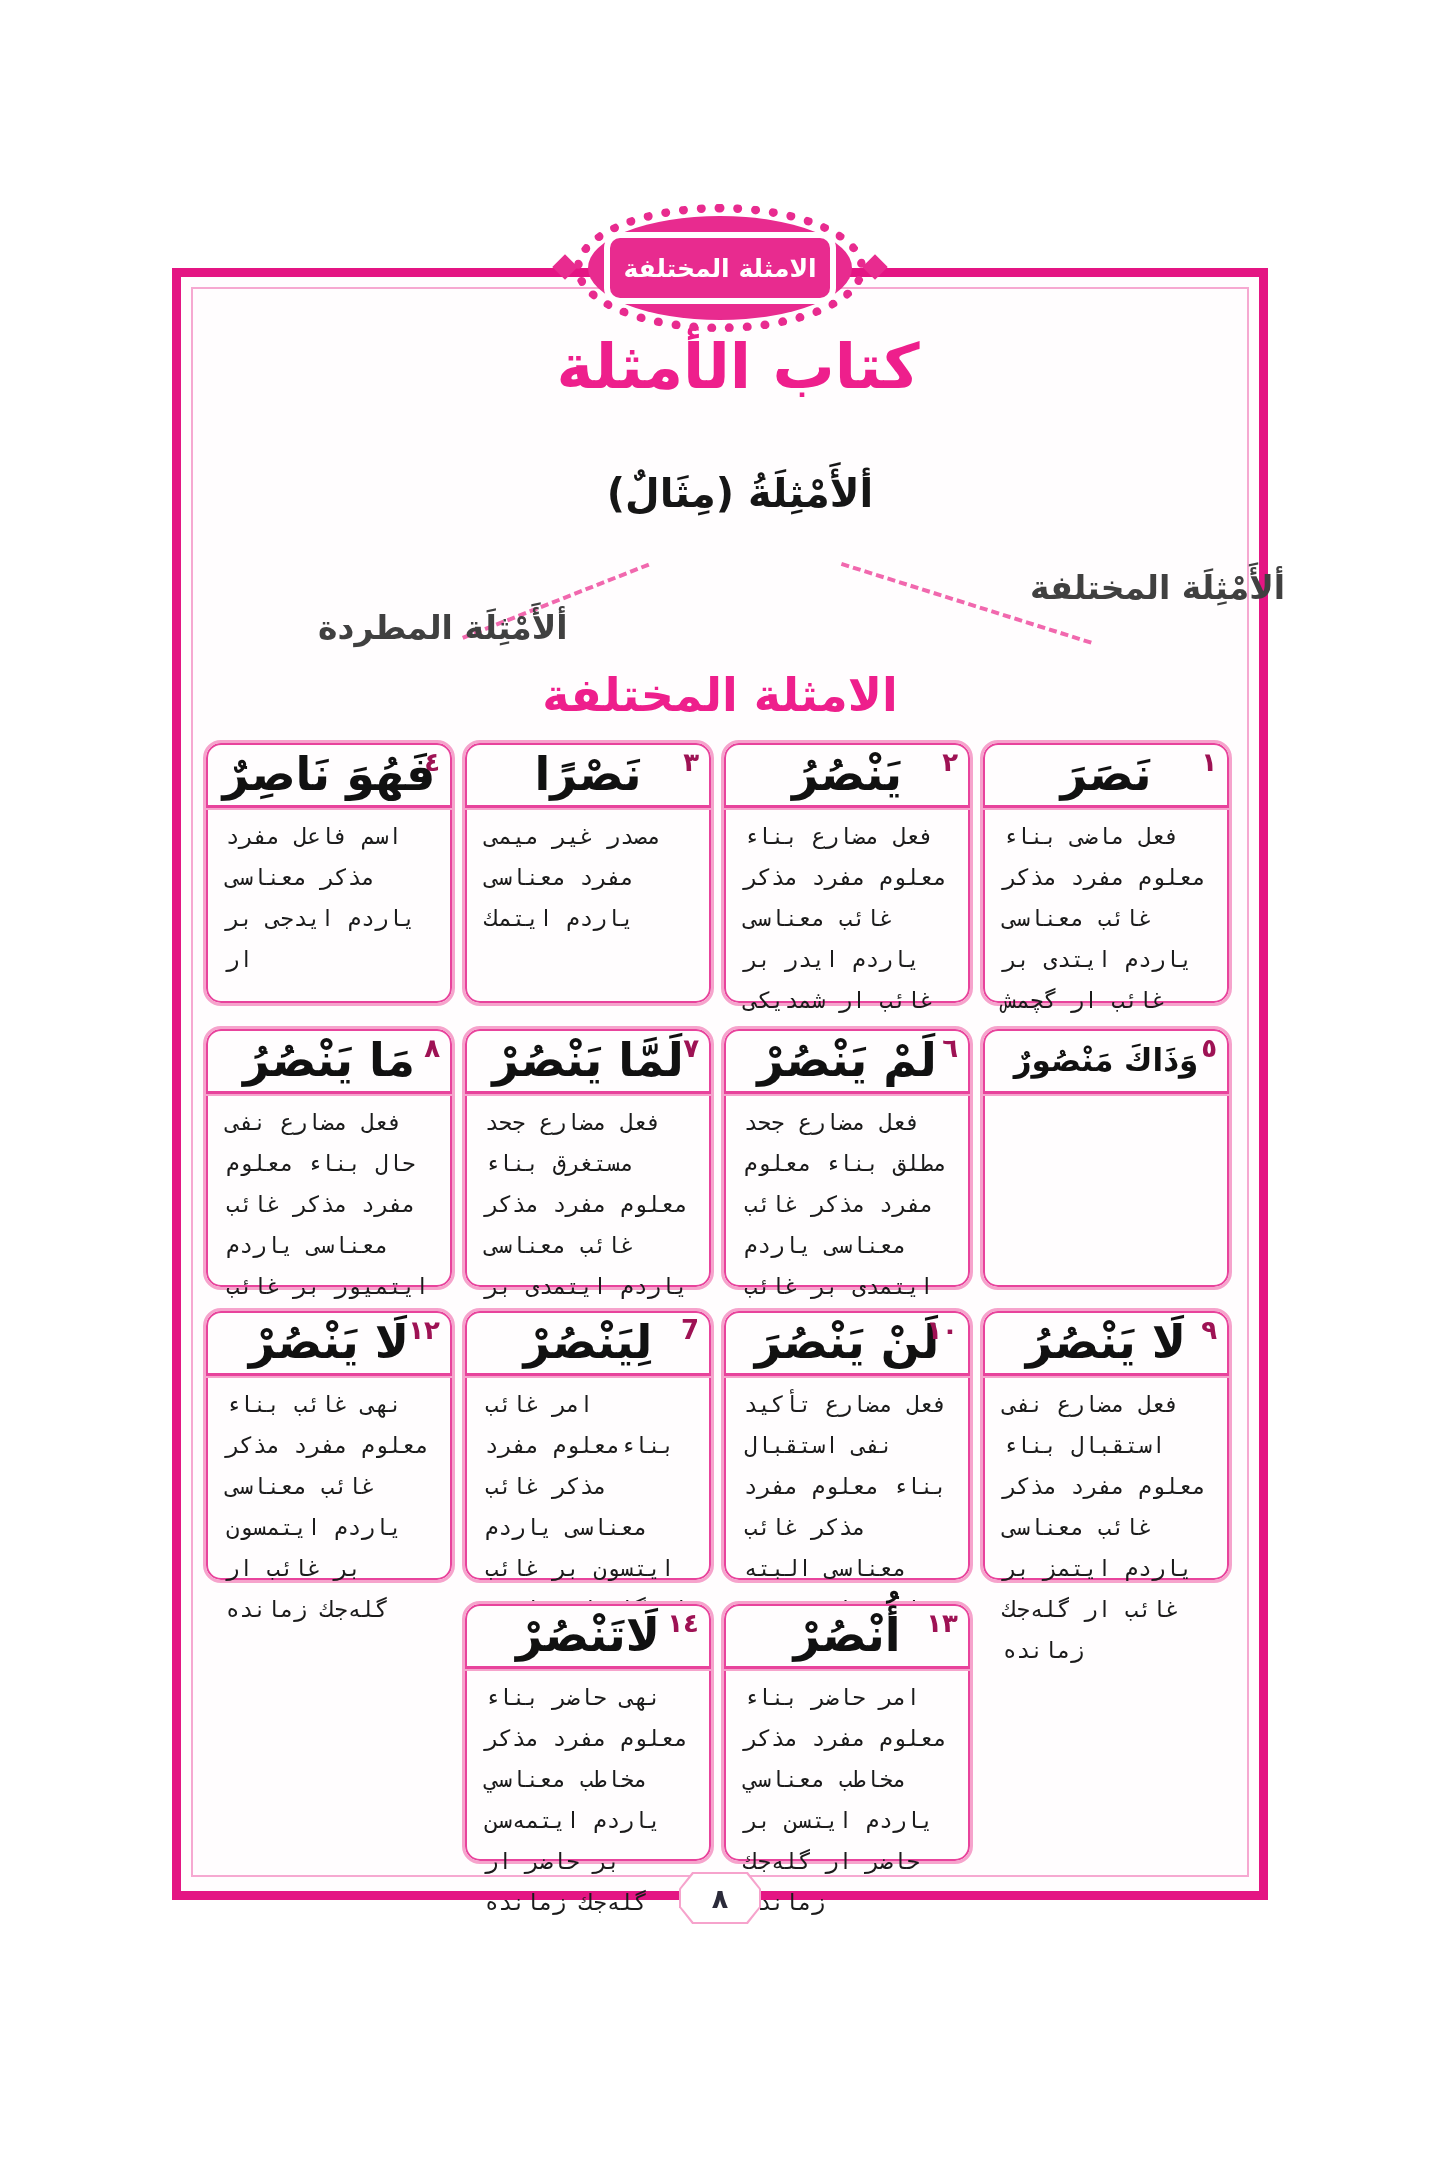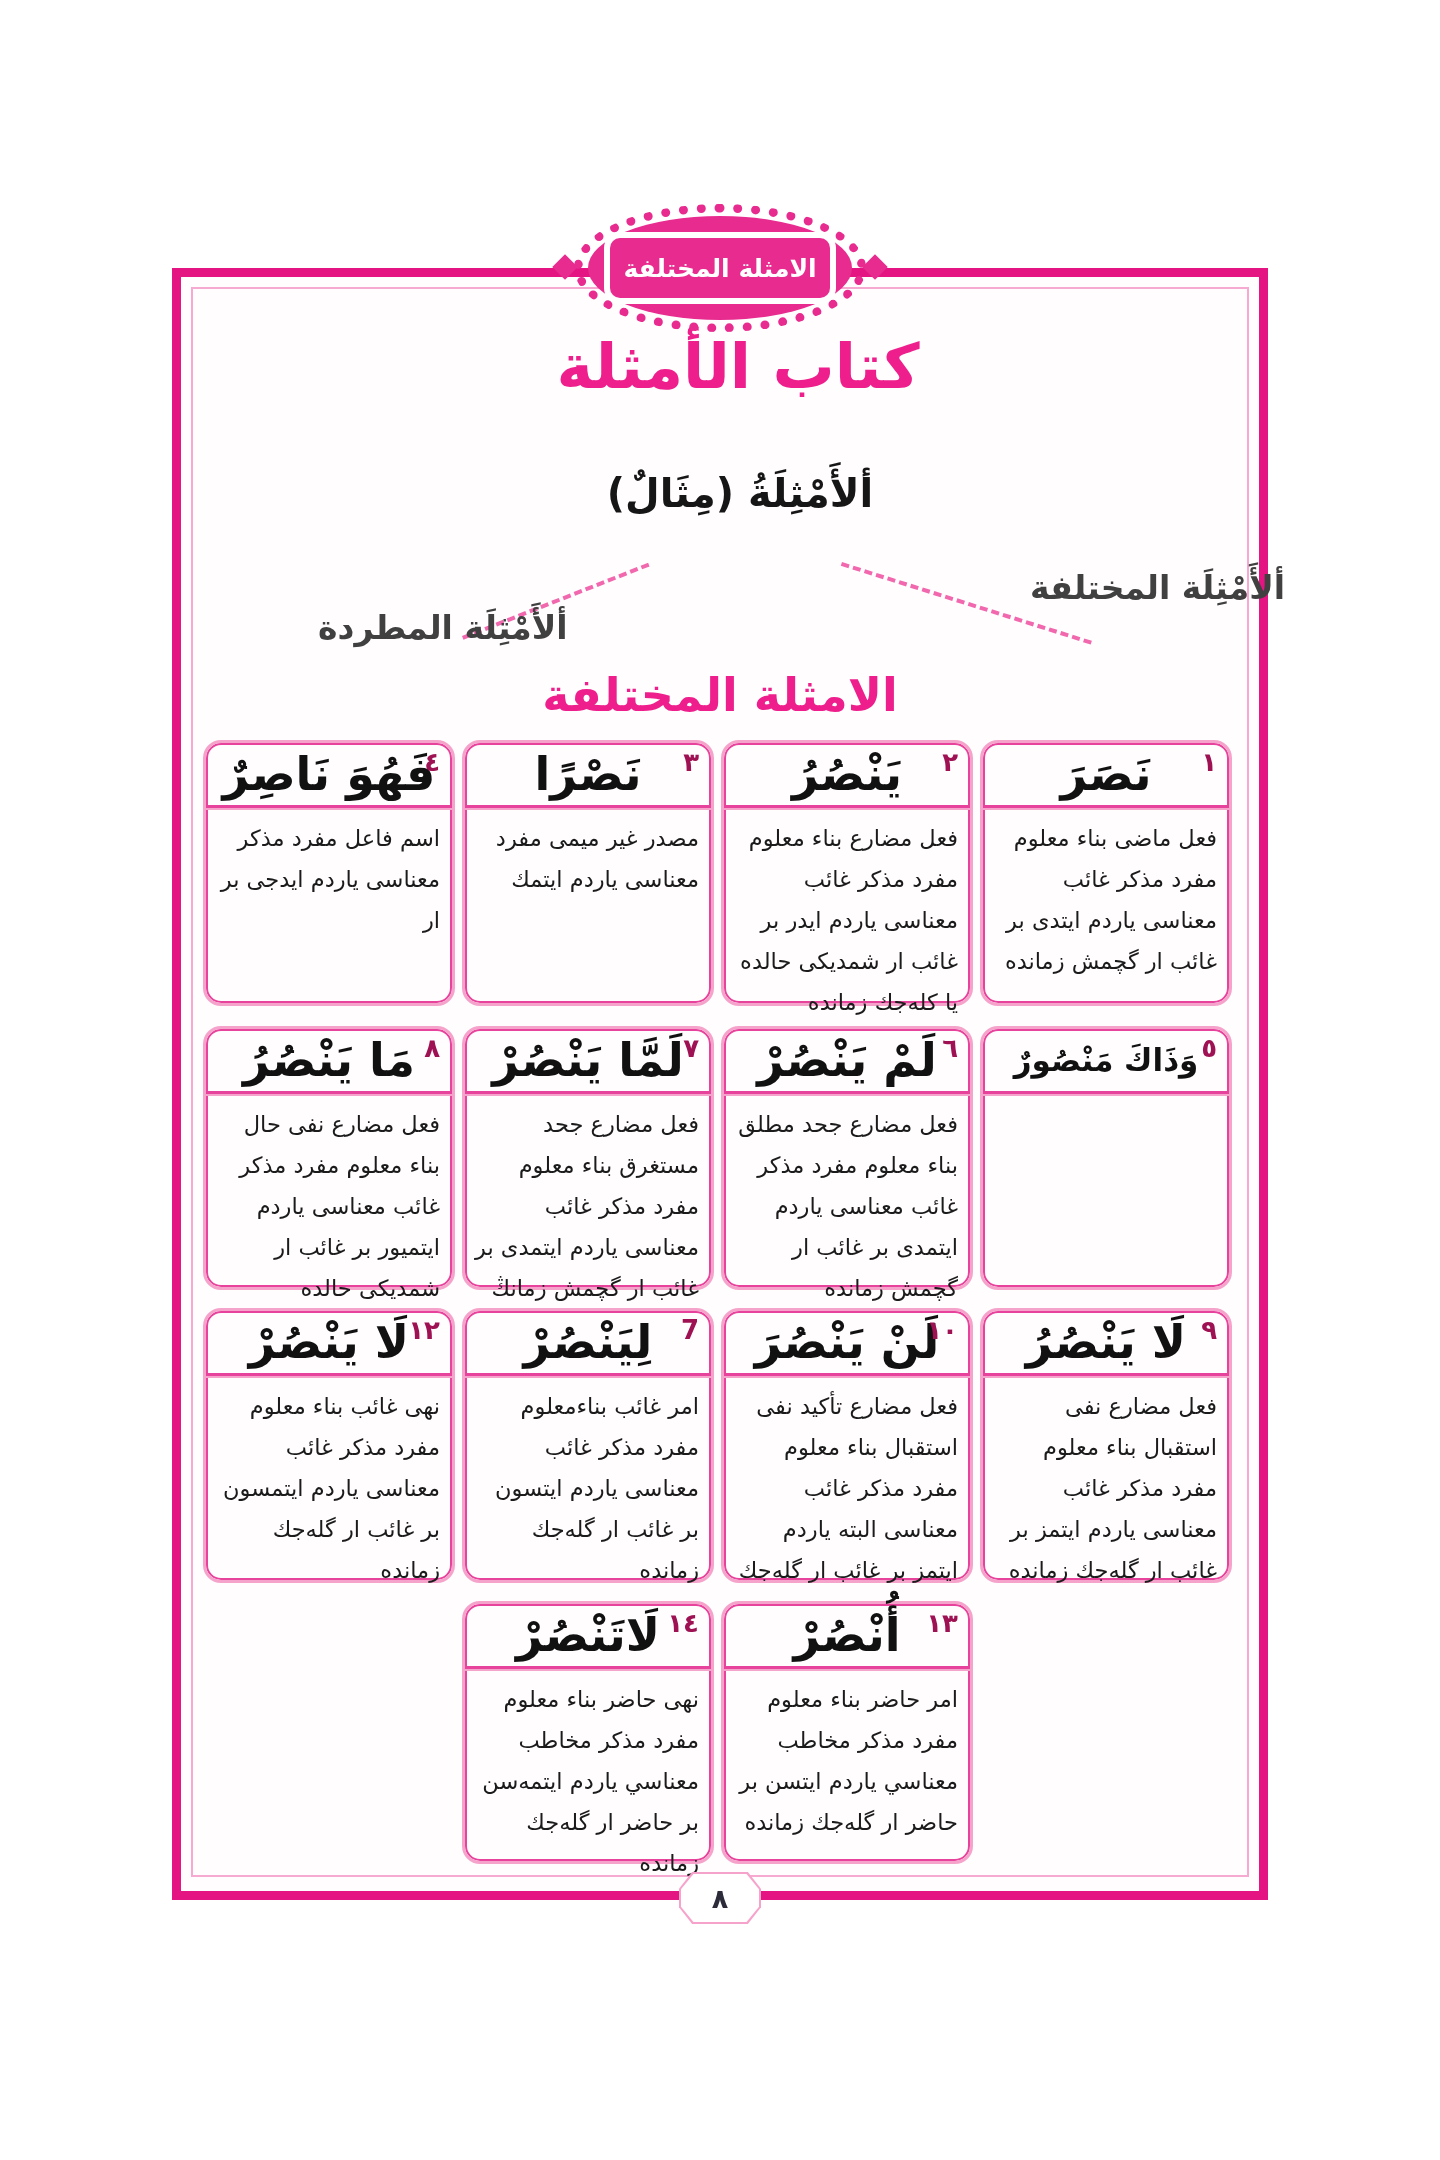--- a/index.html
+++ b/index.html
@@ -80,22 +80,22 @@
     position:relative;height:62px;display:flex;align-items:center;justify-content:center;
     border-bottom:3px solid #e8439c;box-shadow:0 2px 0 #f6a3cc;
   }
   .exbox .word{
     font-size:46px;font-weight:bold;color:#111111;direction:rtl;white-space:nowrap;
   }
   .exbox .num{
     position:absolute;top:4px;right:12px;font-size:26px;font-weight:bold;color:#9e1254;
   }
   .exbox .desc{
-    padding:10px 12px 6px 8px;font-size:22.5px;line-height:1.82;color:#1b1b1b;
-    text-align:right;direction:rtl;
+    padding:10px 12px 6px 20px;font-size:22.5px;line-height:1.82;color:#1b1b1b;
+    text-align:left;direction:rtl;font-family:Liberation Mono, monospace;
   }
   
   .r1{top:740px;height:266px;} .r2{top:1026px;height:264px;}
   .r3{top:1308px;height:275px;} .r4{top:1601px;height:263px;}
   .c1{left:980px;} .c2{left:721px;} .c3{left:462px;} .c4{left:203px;}
   
   .pagenum-badge{
     position:absolute;left:679px;top:1872px;width:82px;height:52px;z-index:6;
     background:#f6a3cc;
     clip-path:polygon(16% 0,84% 0,100% 32%,100% 68%,84% 100%,16% 100%,0 68%,0 32%);

